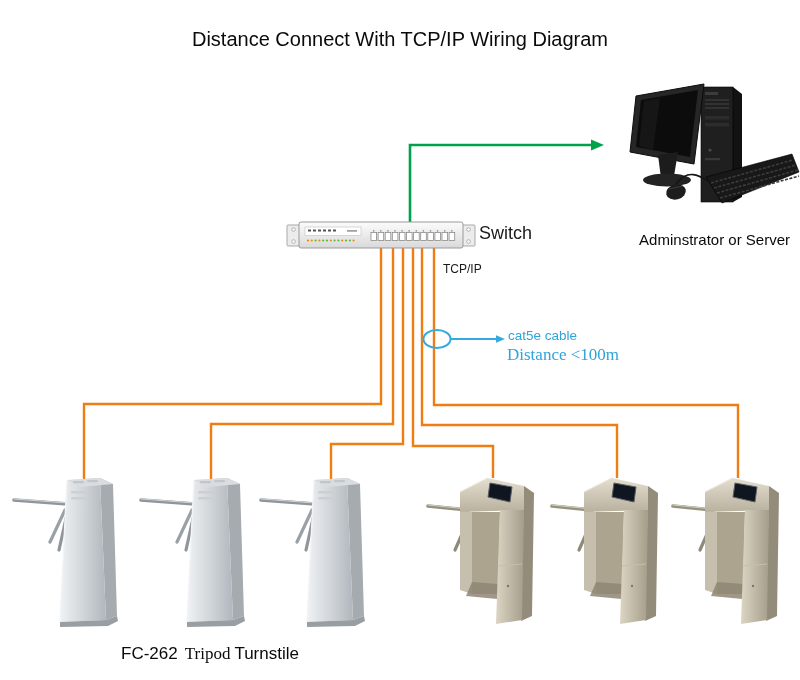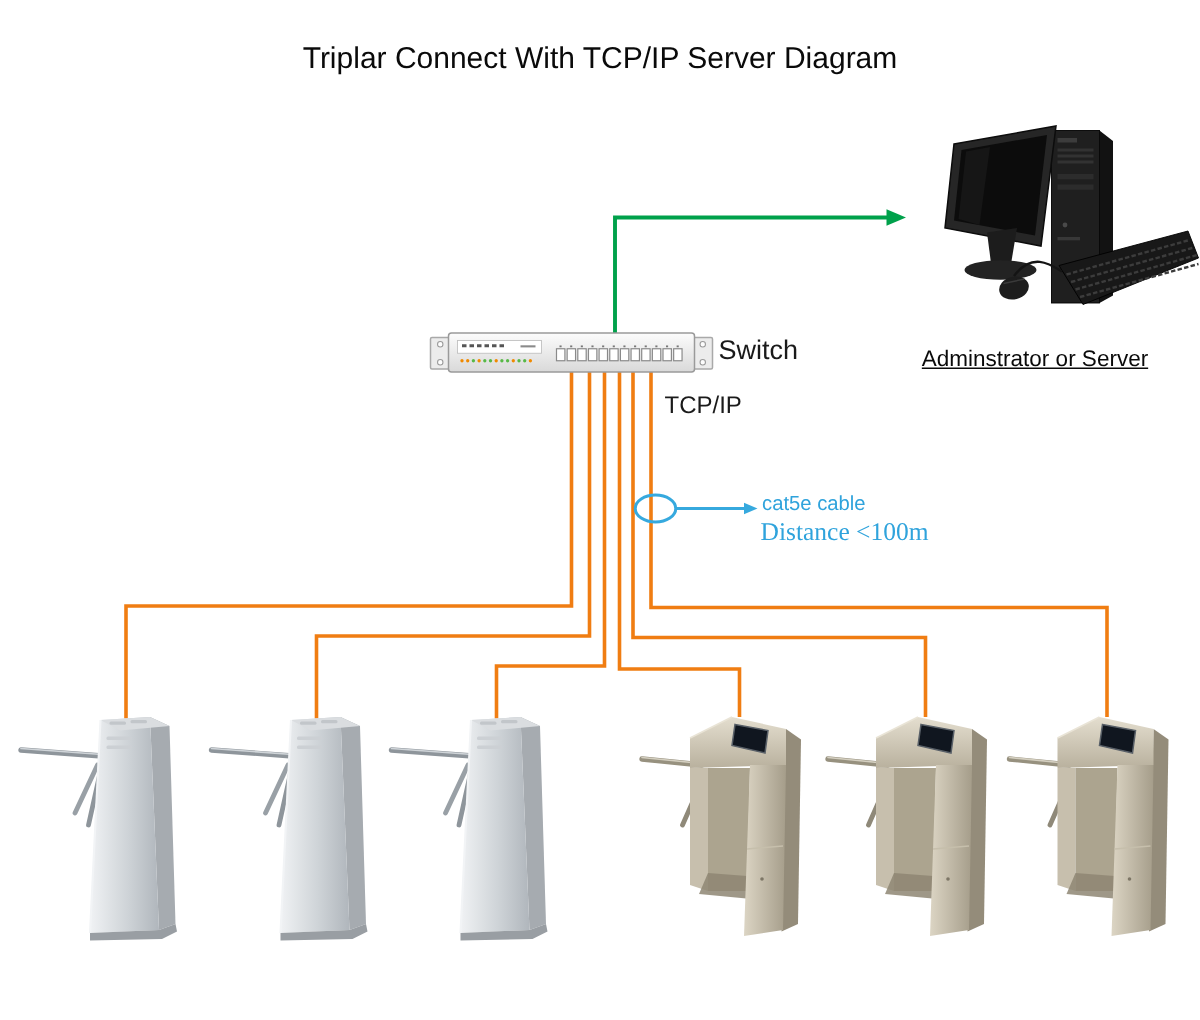--- a/index.html
+++ b/index.html
@@ -2,24 +2,24 @@
 <html><head>
 <meta charset="utf-8">
 <style>
   html,body{margin:0;padding:0;background:#fff;}
   .stage{position:relative;width:800px;height:680px;background:#ffffff;overflow:hidden;
          font-family:"Liberation Sans",sans-serif;color:#000;}
   .stage svg{position:absolute;left:0;top:0;}
   .lbl{position:absolute;white-space:nowrap;}
   .title{top:28px;left:0;width:800px;text-align:center;font-size:20px;color:#0a0a0a;}
   .switch-lbl{left:479px;top:223px;font-size:18px;color:#1a1a1a;}
-  .tcpip-lbl{left:443px;top:262px;font-size:16px;color:#1a1a1a;}
+  .tcpip-lbl{left:443px;top:262px;font-size:12px;color:#1a1a1a;}
   .note1{left:508px;top:328px;font-size:13.5px;color:#2fa3dc;font-family:Liberation Sans, sans-serif;}
   .note2{left:507px;top:345px;font-size:17px;color:#2fa3dc;font-family:"Liberation Serif",serif;}
-  .pc-lbl{left:590px;top:231px;width:200px;text-align:center;font-size:15px;color:#0a0a0a;text-decoration:underline;}
+  .pc-lbl{left:590px;top:231px;width:200px;text-align:right;font-size:15px;color:#0a0a0a;}
   .glabel{position:absolute;text-align:center;font-size:17px;color:#0a0a0a;}
   .glabel-left{left:55px;top:644px;width:310px;}
   .glabel-right{left:478px;top:639px;width:310px;}
   .serif{font-family:"Liberation Serif",serif;}
   .gap-m{margin-left:7px;}
   .gap-s{margin-left:4px;}
   .gap-xs{margin-left:1px;}
 </style>
 </head>
 <body>
@@ -189,22 +189,25 @@
     </g>
 
     <use href="#tl" x="14" y="470"></use>
     <use href="#tl" x="141" y="470"></use>
     <use href="#tl" x="261" y="470"></use>
     <use href="#tr" x="428" y="466"></use>
     <use href="#tr" x="552" y="466"></use>
     <use href="#tr" x="673" y="466"></use>
   </svg>
 
-  <div class="lbl title">Triplar Connect With TCP/IP Server Diagram</div>
+  <div class="lbl title">Distance Connect With TCP/IP Wiring Diagram</div>
   <div class="lbl switch-lbl">Switch</div>
   <div class="lbl tcpip-lbl">TCP/IP</div>
   <div class="lbl note1">cat5e cable</div>
   <div class="lbl note2">Distance &lt;100m</div>
   <div class="lbl pc-lbl">Adminstrator or Server</div>
 
+  <div class="glabel glabel-left">
+    <span>FC-262</span><span class="serif gap-m">Tripod</span><span class="gap-s">Turnstile</span>
+  </div>
 
 
 </div>
 
 </body></html>

